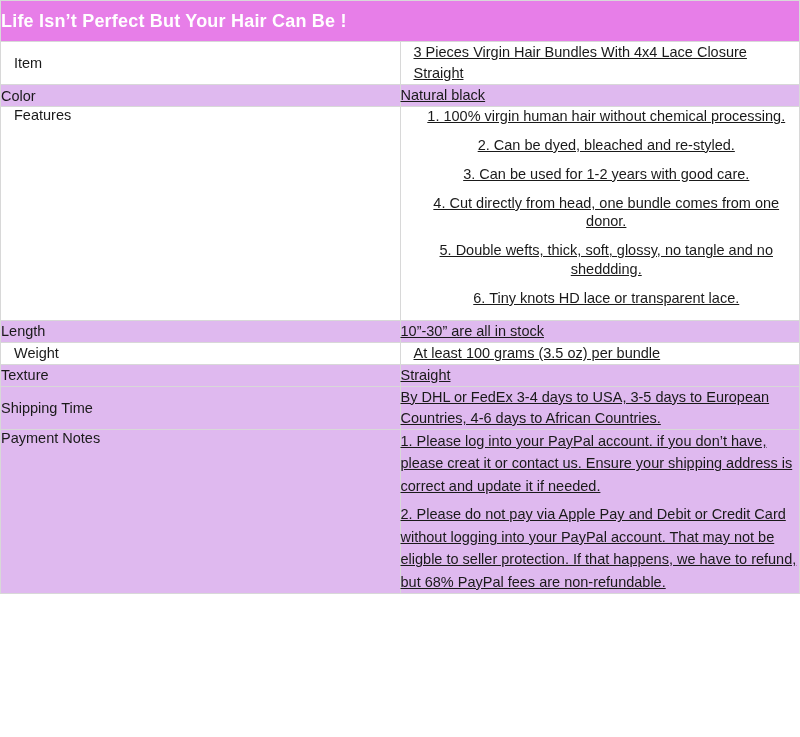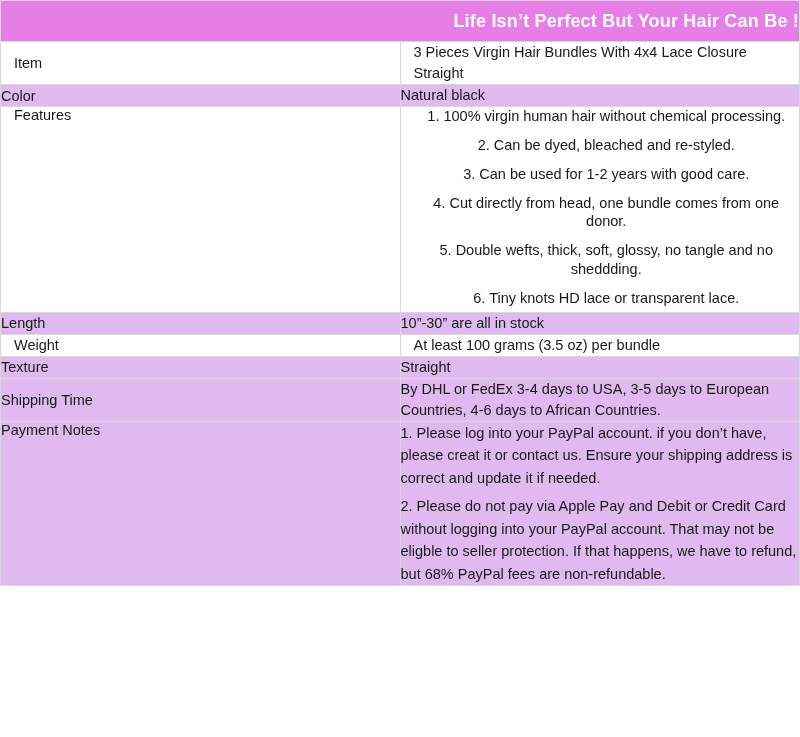--- a/index.html
+++ b/index.html
@@ -21,59 +21,60 @@
   }
   .spec-table td,
   .spec-table th {
     border: 1px solid #d8d8d8;
     vertical-align: middle;
     padding: 0;
   }
   .title-bar {
     background: #e77ee8;
     color: #ffffff;
-    text-align: right;
+    text-align: left;
     font-size: 18px;
     font-weight: bold;
     height: 40px;
     line-height: 40px;
     letter-spacing: 0.2px;
   }
   .label-cell {
     width: 145px;
     padding: 12px 0 12px 14px;
     font-size: 14.5px;
     color: #1a1a1a;
   }
   .value-cell {
     padding: 12px 14px 12px 14px;
     font-size: 14.5px;
     color: #1a1a1a;
     line-height: 1.45;
+    text-decoration: underline;
   }
   tr.tint td {
     background: #dfb9ef;
   }
   tr.plain td {
     background: #ffffff;
     padding-left: 13px;
   }
   .feature-list {
     list-style: none;
     margin: 0;
     padding: 0;
     text-align: center;
   }
   .feature-list li {
     margin: 0 0 10px 0;
     font-size: 14.5px;
     line-height: 1.3;
   }
   .feature-list li:last-child {
-    margin-bottom: 4px;
+    margin-bottom: 12px;
   }
   .pay-note {
     margin: 0 0 6px 0;
     line-height: 1.55;
   }
   .pay-note:last-child {
     margin-bottom: 0;
   }
   .tall-cell {
     padding-top: 16px;

